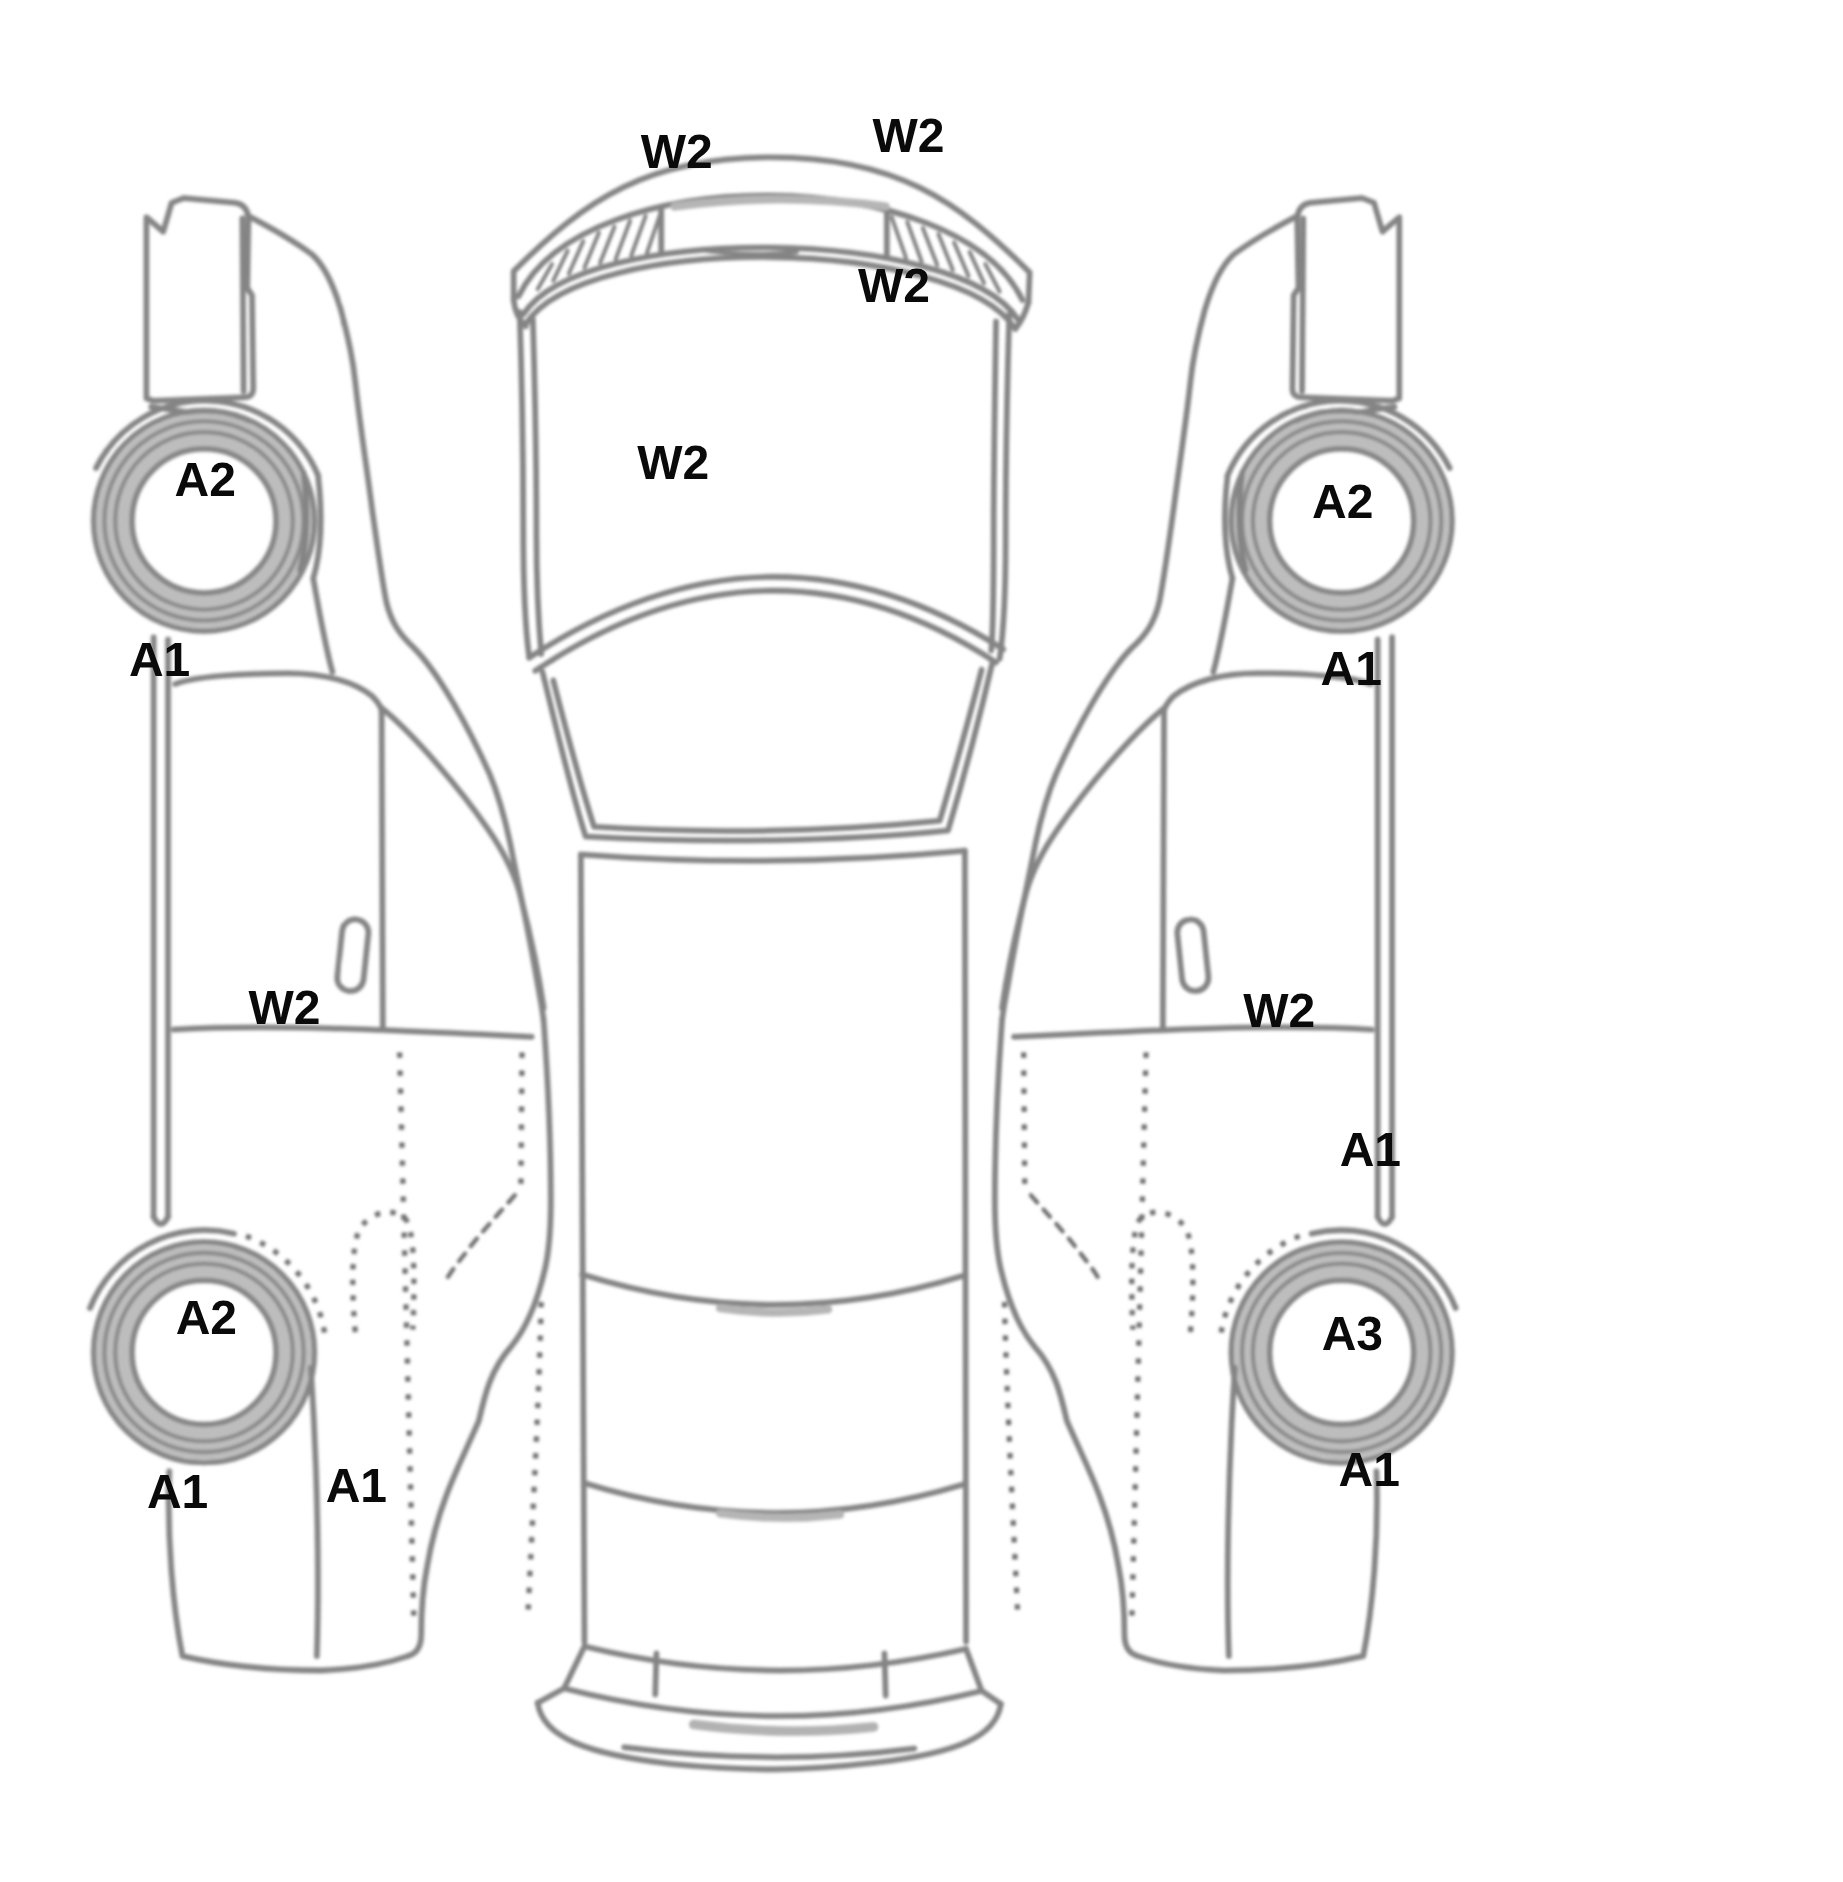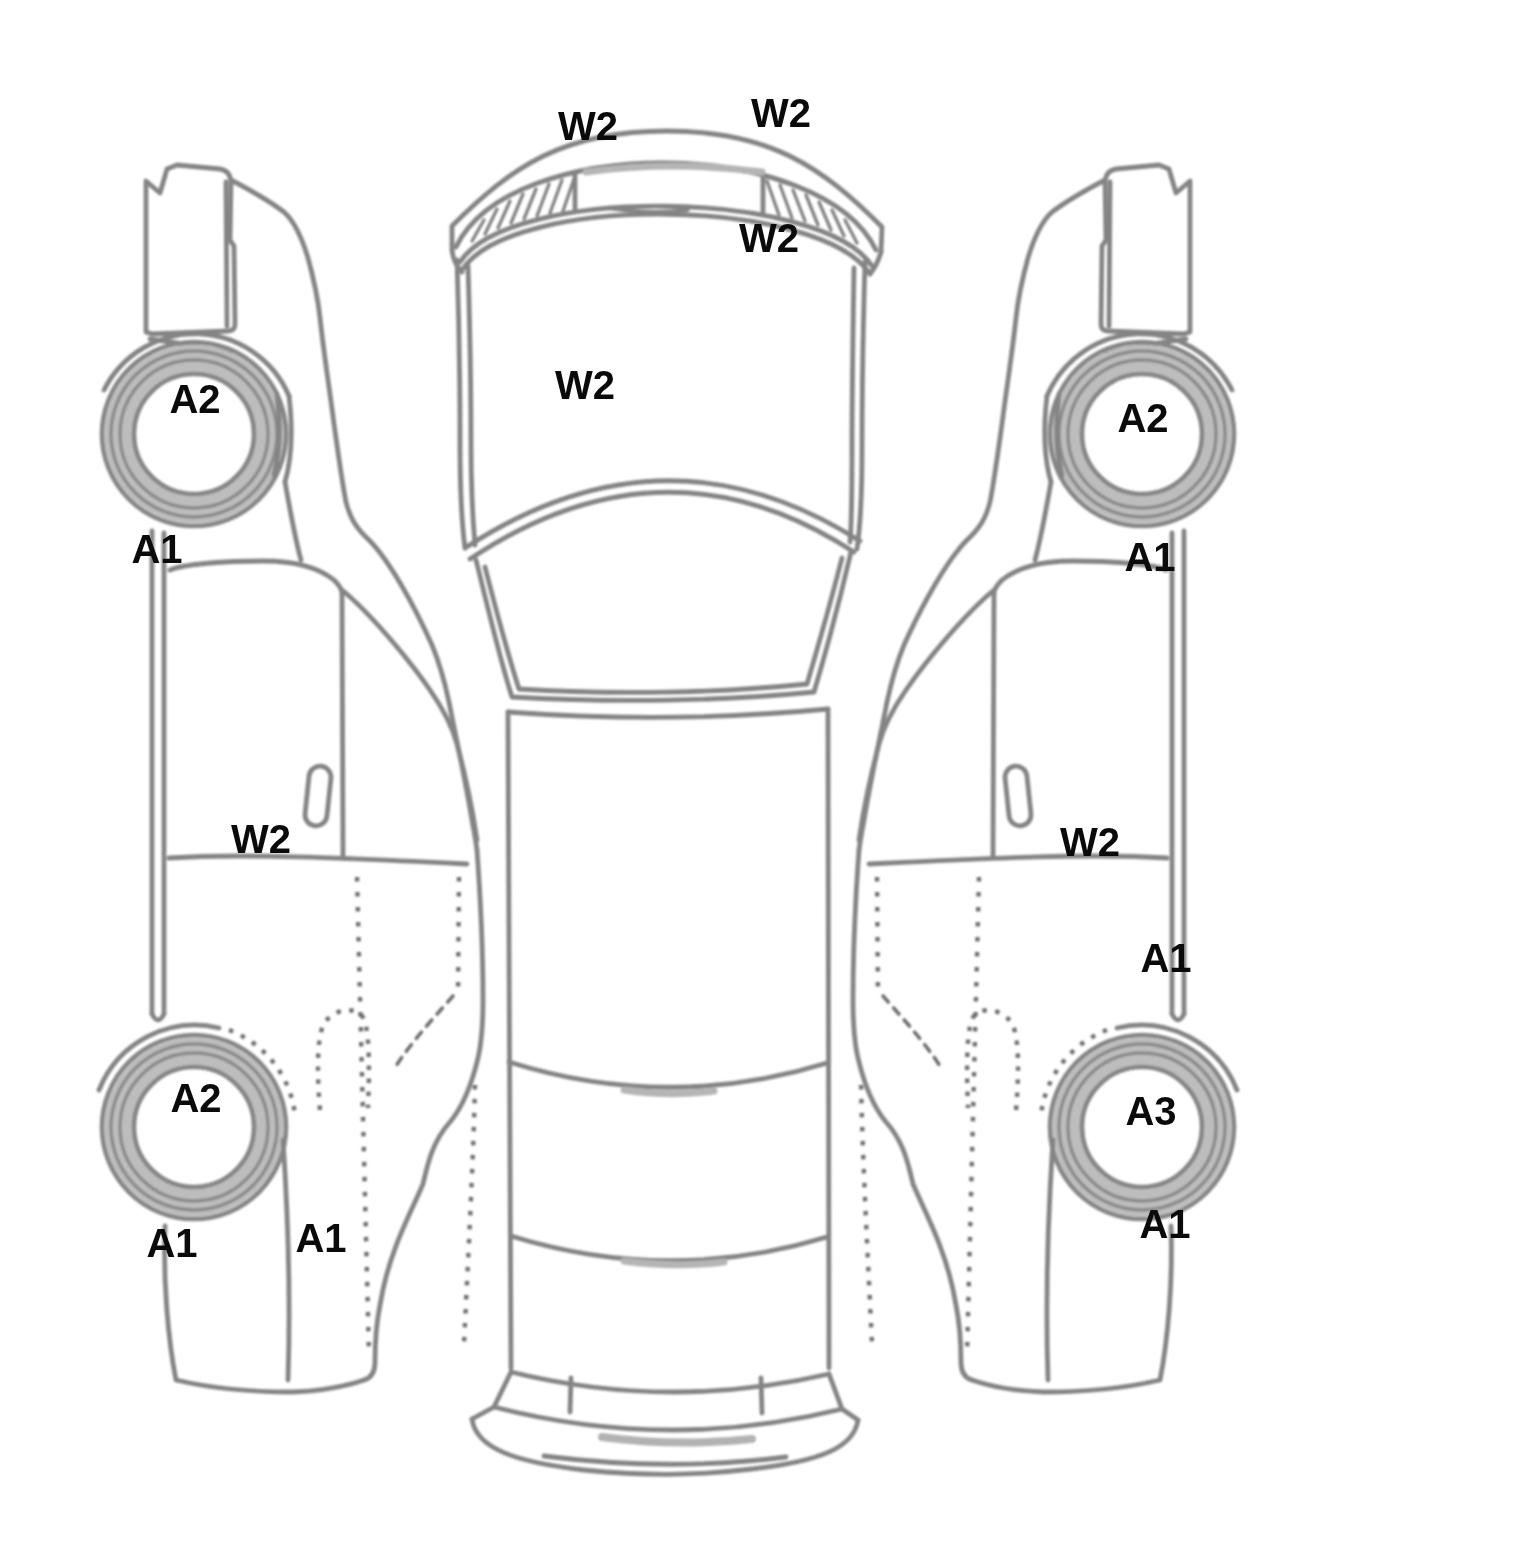--- a/index.html
+++ b/index.html
@@ -1,16 +1,16 @@
 <!DOCTYPE html>
 <html><head>
 <meta charset="utf-8">
 <style>
 html,body{margin:0;padding:0;background:#ffffff;}
-#wrap{width:1259px;height:1568px;position:relative;background:#ffffff;overflow:hidden;margin-left:24px;}
+#wrap{width:1259px;height:1568px;position:relative;background:#ffffff;overflow:hidden;}
 text{font-family:"Liberation Sans",sans-serif;font-weight:bold;fill:#0a0a0a;}
 </style>
 </head>
 <body>
 <div id="wrap">
 <svg width="1536" height="1568" viewBox="0 0 1536 1568">
 <defs>
 <filter id="soft" x="-5%" y="-5%" width="110%" height="110%">
 <feGaussianBlur stdDeviation="1.2"></feGaussianBlur>
 </filter>

